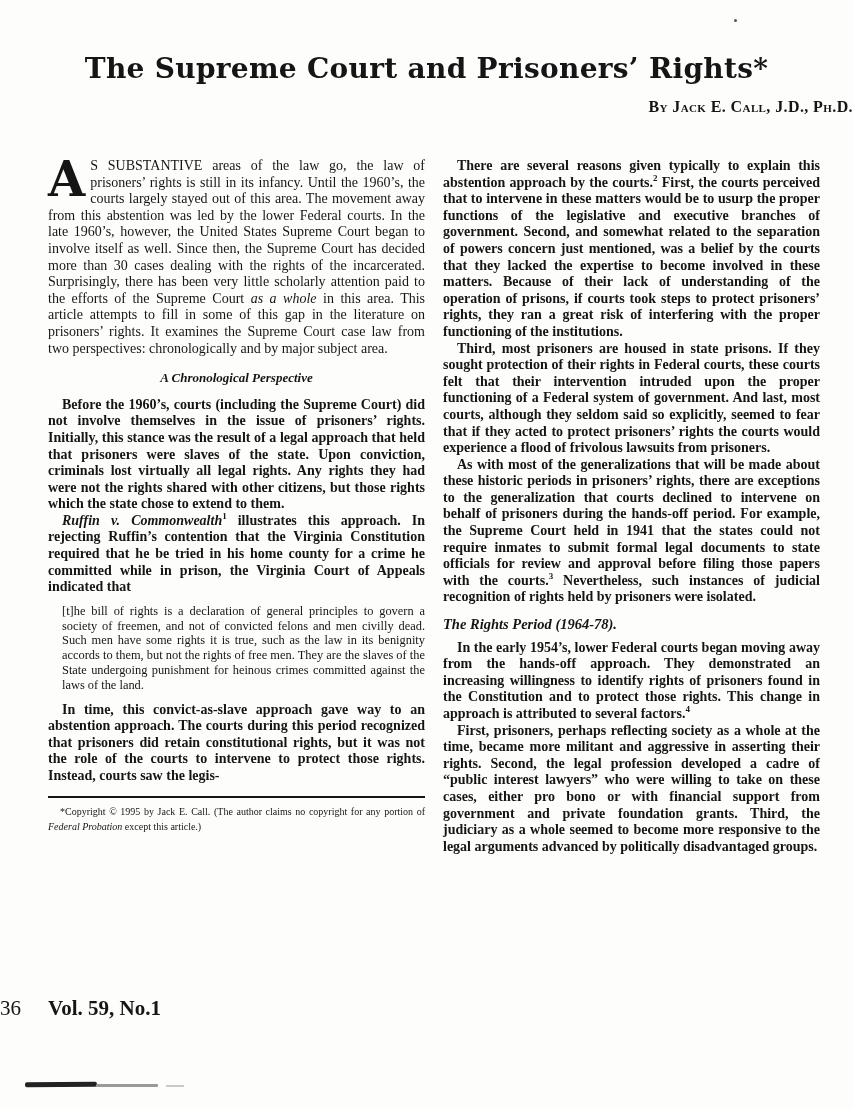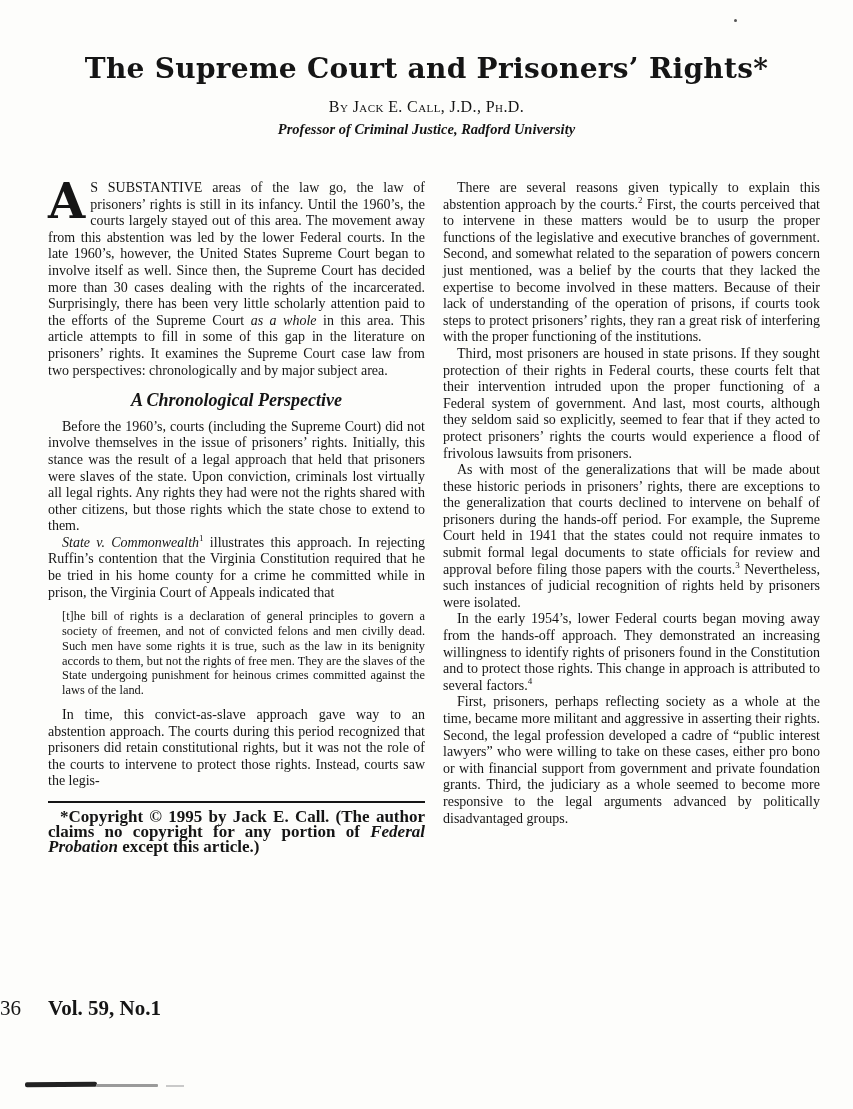--- a/index.html
+++ b/index.html
@@ -16,25 +16,25 @@
     margin: 0;
     padding-top: 52px;
     text-align: center;
     font-family: "DejaVu Serif", serif;
     font-size: 28px;
     font-weight: bold;
     letter-spacing: 0.3px;
   }
   .byline {
     margin-top: 13px;
-    text-align: center;
+    text-align: right;
     font-variant: small-caps;
     font-size: 16px;
     letter-spacing: 0.4px;
-    font-weight: normal;
+    font-weight: bold;
     font-family: "Liberation Serif", serif;
   }
   .affiliation {
     margin-top: 5px;
     text-align: center;
     font-style: italic;
     font-weight: bold;
     font-size: 14.5px;
   }
   .columns {
@@ -45,58 +45,58 @@
     height: 848px;
     overflow: hidden;
   }
   .col {
     flex: 1;
     text-align: justify;
     font-size: 14px;
     line-height: 16.6px;
   }
   .col p { margin: 0; }
-  .col p.indent { text-indent: 14px; }
+  .col p.indent { text-indent: 14px; font-weight: bold; }
   .dropcap {
     float: left;
     font-family: "DejaVu Serif", serif;
     font-size: 48px;
     line-height: 40px;
     padding: 1px 5px 0 0;
     font-weight: bold;
   }
   .center-head {
     margin: 13px 0 10px 0;
     text-align: center;
     font-weight: bold;
     font-style: italic;
-    font-size: 18px;
+    font-size: 13px;
   }
   .sub-head {
     margin: 10px 0 7px 0;
     text-align: left;
     font-weight: bold;
     font-style: italic;
     font-size: 14.5px;
   }
   .block-quote {
     margin: 8px 0 9px 14px;
     font-size: 12.4px;
     line-height: 14.8px;
     text-align: justify;
   }
   .footnote-rule {
     border: none;
     border-top: 2px solid #151515;
     margin: 11px 0 6px 0;
   }
   .footnote {
-    font-size: 17px;
+    font-size: 10px;
     line-height: 15.2px;
-    font-weight: bold;
+    font-weight: normal;
     text-indent: 12px;
     text-align: justify;
   }
   sup.fn {
     font-size: 9px;
     line-height: 0;
     vertical-align: super;
   }
   .footer {
     position: absolute;
@@ -146,52 +146,52 @@
 </style>
 </head>
 <body>
 
 <div class="page">
 
   <div class="speck"></div>
 
   <h1 class="page-title">The Supreme Court and Prisoners’ Rights*</h1>
   <div class="byline">By Jack E. Call, J.D., Ph.D.</div>
-  <div class="affiliation">Professor of Criminal Justice, Radford University</div>
 
   <div class="columns">
 
     <div class="col">
       <p><span class="dropcap">A</span><span>S SUBSTANTIVE areas of the law go, the law of prisoners’ rights is still in its infancy. Until the 1960’s, the courts largely stayed out of this area. The movement away from this abstention was led by the lower Federal courts. In the late 1960’s, however, the United States Supreme Court began to involve itself as well. Since then, the Supreme Court has decided more than 30 cases dealing with the rights of the incarcerated. Surprisingly, there has been very little scholarly attention paid to the efforts of the Supreme Court </span><i>as a whole</i><span> in this area. This article attempts to fill in some of this gap in the literature on prisoners’ rights. It examines the Supreme Court case law from two perspectives: chronologically and by major subject area.</span></p>
 
       <h2 class="center-head">A Chronological Perspective</h2>
 
 
 
       <p class="indent">Before the 1960’s, courts (including the Supreme Court) did not involve themselves in the issue of prisoners’ rights. Initially, this stance was the result of a legal approach that held that prisoners were slaves of the state. Upon conviction, criminals lost virtually all legal rights. Any rights they had were not the rights shared with other citizens, but those rights which the state chose to extend to them.</p>
 
-      <p class="indent"><i>State v. Commonwealth</i><sup class="fn">1</sup><span> illustrates this approach. In rejecting Ruffin’s contention that the Virginia Constitution required that he be tried in his home county for a crime he committed while in prison, the Virginia Court of Appeals indicated that</span></p>
+      <p class="indent"><i>Ruffin v. Commonwealth</i><sup class="fn">1</sup><span> illustrates this approach. In rejecting Ruffin’s contention that the Virginia Constitution required that he be tried in his home county for a crime he committed while in prison, the Virginia Court of Appeals indicated that</span></p>
 
       <blockquote class="block-quote">[t]he bill of rights is a declaration of general principles to govern a society of freemen, and not of convicted felons and men civilly dead. Such men have some rights it is true, such as the law in its benignity accords to them, but not the rights of free men. They are the slaves of the State undergoing punishment for heinous crimes committed against the laws of the land.</blockquote>
 
       <p class="indent">In time, this convict-as-slave approach gave way to an abstention approach. The courts during this period recognized that prisoners did retain constitutional rights, but it was not the role of the courts to intervene to protect those rights. Instead, courts saw the legis-</p>
 
       <hr class="footnote-rule">
 
       <p class="footnote"><span>*Copyright © 1995 by Jack E. Call. (The author claims no copyright for any portion of </span><i>Federal Probation</i><span> except this article.)</span></p>
     </div>
 
     <div class="col">
 
       <p class="indent"><span>There are several reasons given typically to explain this abstention approach by the courts.</span><sup class="fn">2</sup><span> First, the courts perceived that to intervene in these matters would be to usurp the proper functions of the legislative and executive branches of government. Second, and somewhat related to the separation of powers concern just mentioned, was a belief by the courts that they lacked the expertise to become involved in these matters. Because of their lack of understanding of the operation of prisons, if courts took steps to protect prisoners’ rights, they ran a great risk of interfering with the proper functioning of the institutions.</span></p>
 
       <p class="indent">Third, most prisoners are housed in state prisons. If they sought protection of their rights in Federal courts, these courts felt that their intervention intruded upon the proper functioning of a Federal system of government. And last, most courts, although they seldom said so explicitly, seemed to fear that if they acted to protect prisoners’ rights the courts would experience a flood of frivolous lawsuits from prisoners.</p>
 
       <p class="indent"><span>As with most of the generalizations that will be made about these historic periods in prisoners’ rights, there are exceptions to the generalization that courts declined to intervene on behalf of prisoners during the hands-off period. For example, the Supreme Court held in 1941 that the states could not require inmates to submit formal legal documents to state officials for review and approval before filing those papers with the courts.</span><sup class="fn">3</sup><span> Nevertheless, such instances of judicial recognition of rights held by prisoners were isolated.</span></p>
 
+      <h3 class="sub-head">The Rights Period (1964-78).</h3>
 
       <p class="indent"><span>In the early 1954’s, lower Federal courts began moving away from the hands-off approach. They demonstrated an increasing willingness to identify rights of prisoners found in the Constitution and to protect those rights. This change in approach is attributed to several factors.</span><sup class="fn">4</sup></p>
 
       <p class="indent">First, prisoners, perhaps reflecting society as a whole at the time, became more militant and aggressive in asserting their rights. Second, the legal profession developed a cadre of “public interest lawyers” who were willing to take on these cases, either pro bono or with financial support from government and private foundation grants. Third, the judiciary as a whole seemed to become more responsive to the legal arguments advanced by politically disadvantaged groups.</p>
     </div>
 
   </div>
 
   <div class="footer">
     <span class="volume">Vol. 59, No.1</span>

